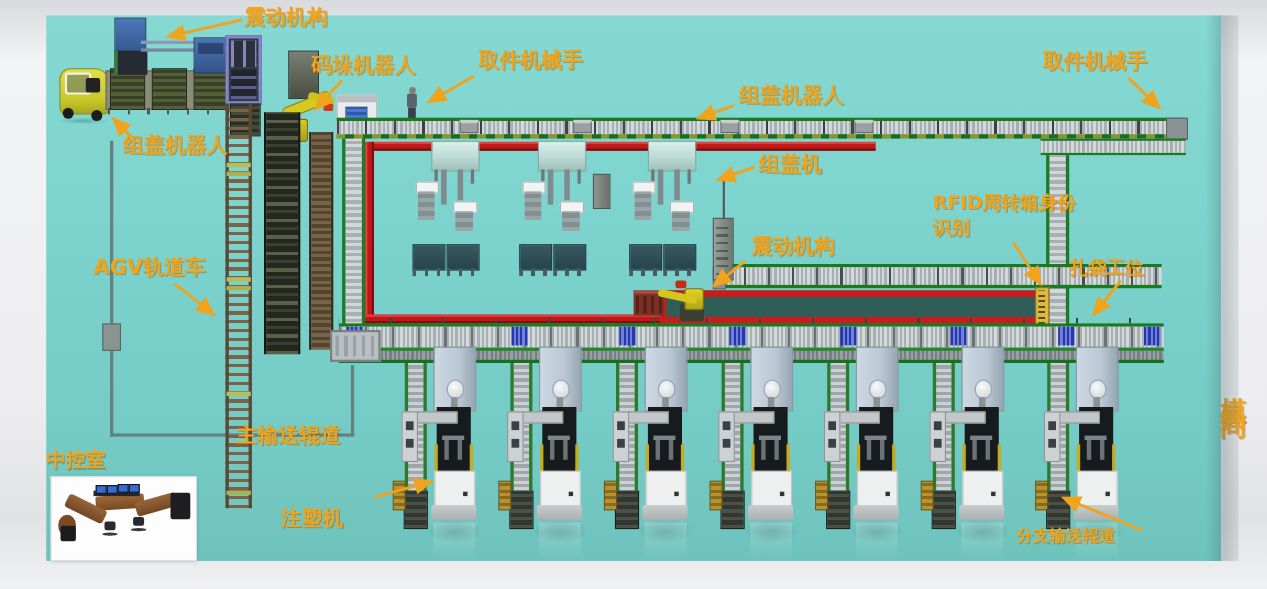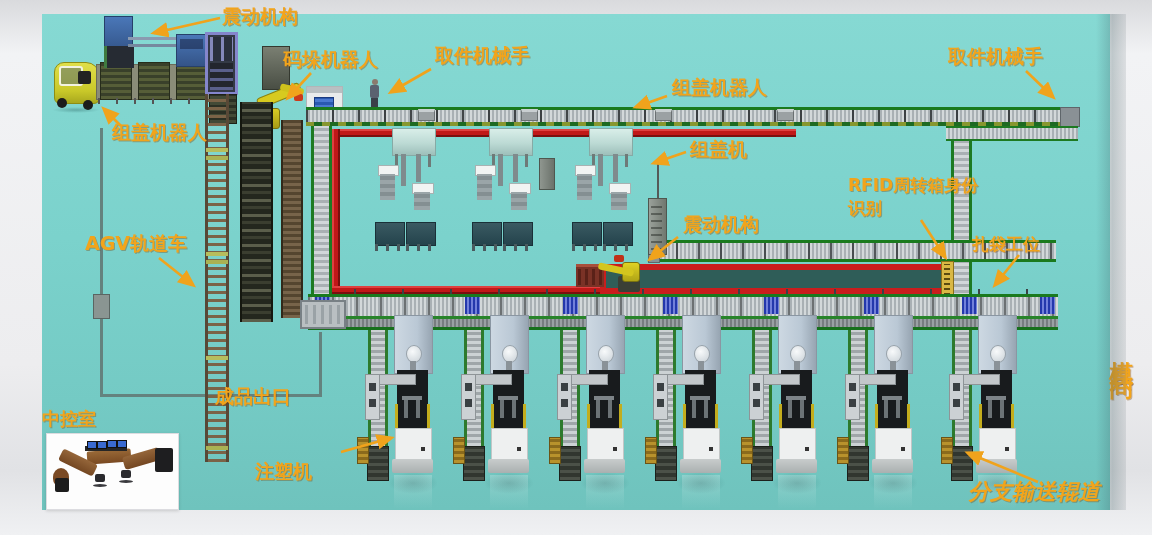--- a/index.html
+++ b/index.html
@@ -444,24 +444,24 @@
       <div class="lbl" style="left: 435px; top: 46px; font-size: 19px;">取件机械手</div>
       <div class="lbl" style="left: 672px; top: 78px; font-size: 19px;">组盖机器人</div>
       <div class="lbl" style="left: 948px; top: 47px; font-size: 19px;">取件机械手</div>
       <div class="lbl" style="left: 112px; top: 123px; font-size: 19px;">组盖机器人</div>
       <div class="lbl" style="left: 690px; top: 140px; font-size: 19px;">组盖机</div>
       <div class="lbl" style="left: 848px; top: 177px; font-size: 17px;">RFID周转箱身份</div>
       <div class="lbl" style="left: 848px; top: 200px; font-size: 17px;">识别</div>
       <div class="lbl" style="left: 683px; top: 215px; font-size: 19px;">震动机构</div>
       <div class="lbl" style="left: 972px; top: 236px; font-size: 17px;">扎袋工位</div>
       <div class="lbl" style="left: 85px; top: 234px; font-size: 19px;">AGV轨道车</div>
-      <div class="lbl" style="left: 215px; top: 387px; font-size: 19px;">成品出口</div>
+      <div class="lbl" style="left: 215px; top: 387px; font-size: 19px;">主输送辊道</div>
       <div class="lbl" style="left: 42px; top: 410px; font-size: 18px;">中控室</div>
       <div class="lbl" style="left: 255px; top: 462px; font-size: 19px;">注塑机</div>
-      <div class="lbl" style="left: 968px; top: 480px; font-size: 22px; font-style: italic;">分支输送辊道</div>
+      <div class="lbl" style="left: 924px; top: 480px; font-size: 15px;">分支输送辊道</div>
       <div class="lbl vert" style="left: 1108px; top: 341px; font-size: 24px;">模具间</div>
     </div>
   <svg id="arrows" width="1152" height="535">
     <defs>
       <marker id="ah" markerWidth="8" markerHeight="8" refX="5.5" refY="3" orient="auto">
         <path d="M0,0 L7,3 L0,6 z" fill="#f0a31c"></path>
       </marker>
     </defs>
     <g id="arrow-group" stroke="#f0a31c" stroke-width="2.6" fill="none">
         <line x1="220" y1="18" x2="154" y2="33" marker-end="url(#ah)"></line>

